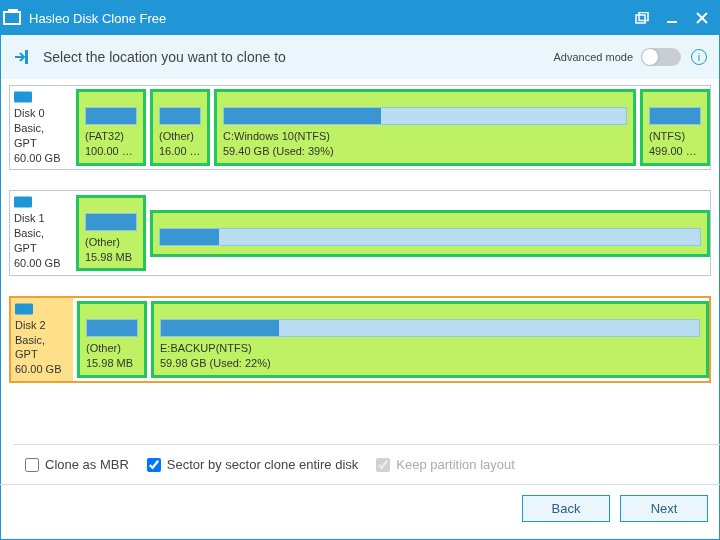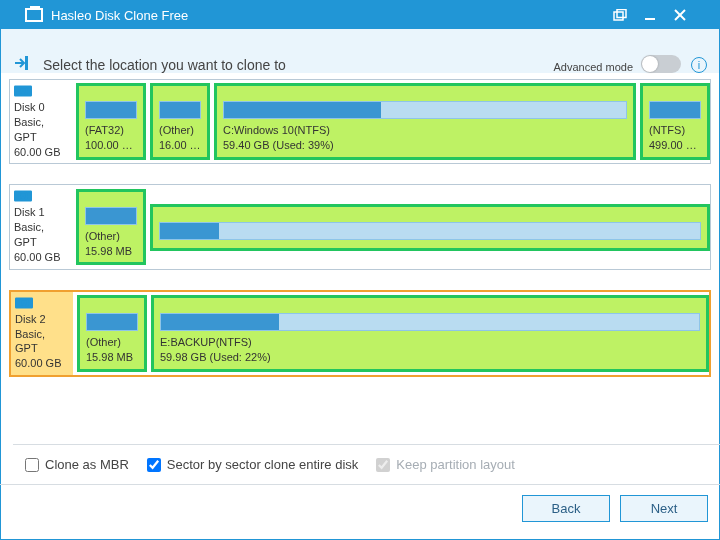--- a/index.html
+++ b/index.html
@@ -1,25 +1,25 @@
 <!DOCTYPE html>
 <html><head>
 <meta charset="utf-8">
 <style>
   * { box-sizing: border-box; margin: 0; padding: 0; font-family: "Segoe UI", Tahoma, sans-serif; }
   body { width: 720px; height: 540px; background: #fff; border: 1px solid #2196d6; overflow: hidden; }
 
-  .title-bar { height: 28px; background: #2196d6; color: #fff; display: flex; align-items: center; padding: 0 24px; font-size: 13px; }
+  .title-bar { height: 34px; background: #2196d6; color: #fff; display: flex; align-items: center; padding: 0 2px; font-size: 13px; }
   .title-bar .app-icon { width: 18px; height: 14px; border: 2px solid #fff; margin-right: 8px; position: relative; }
   .title-bar .app-icon::before { content:""; position:absolute; top:-4px; left:3px; width:10px; height:2px; background:#fff; }
   .title-bar .spacer { flex: 1; }
   .title-bar .win-btn { width: 30px; height: 34px; display:flex; align-items:center; justify-content:center; cursor:pointer; }
   .title-bar .win-btn svg { stroke:#fff; fill:none; }
 
-  .instruction-bar { height: 44px; background: #eaf5fc; display:flex; align-items:flex-end; padding: 0 12px; font-size: 14px; color:#444; }
+  .instruction-bar { height: 44px; background: #eaf5fc; display:flex; align-items:center; padding: 0 12px; font-size: 14px; color:#444; }
   .instruction-bar .inst-icon { width:20px; height:20px; margin-right:10px; display:flex; align-items:center; justify-content:center; color:#2196d6; }
   .instruction-bar .spacer { flex:1; }
   .adv-label { font-size:11px; color:#444; margin-right:8px; }
   .toggle { width:40px; height:18px; border-radius:10px; background:#c9ced3; position:relative; cursor:pointer; margin-right:10px; }
   .toggle::after { content:""; position:absolute; width:16px; height:16px; background:#fff; border-radius:50%; top:1px; left:1px; box-shadow:0 0 2px rgba(0,0,0,0.3); }
   .info-icon { width:16px; height:16px; border:1.5px solid #2196d6; border-radius:50%; color:#2196d6; font-size:11px; display:flex; align-items:center; justify-content:center; cursor:pointer; }
 
   .disk-list { padding: 6px 8px; }
   .disk-row { display:flex; gap:4px; margin-bottom:20px; border:1px solid #b9c9d6;align-items:center; }
   .disk-row.selected { border:2px solid #f0a030; }

